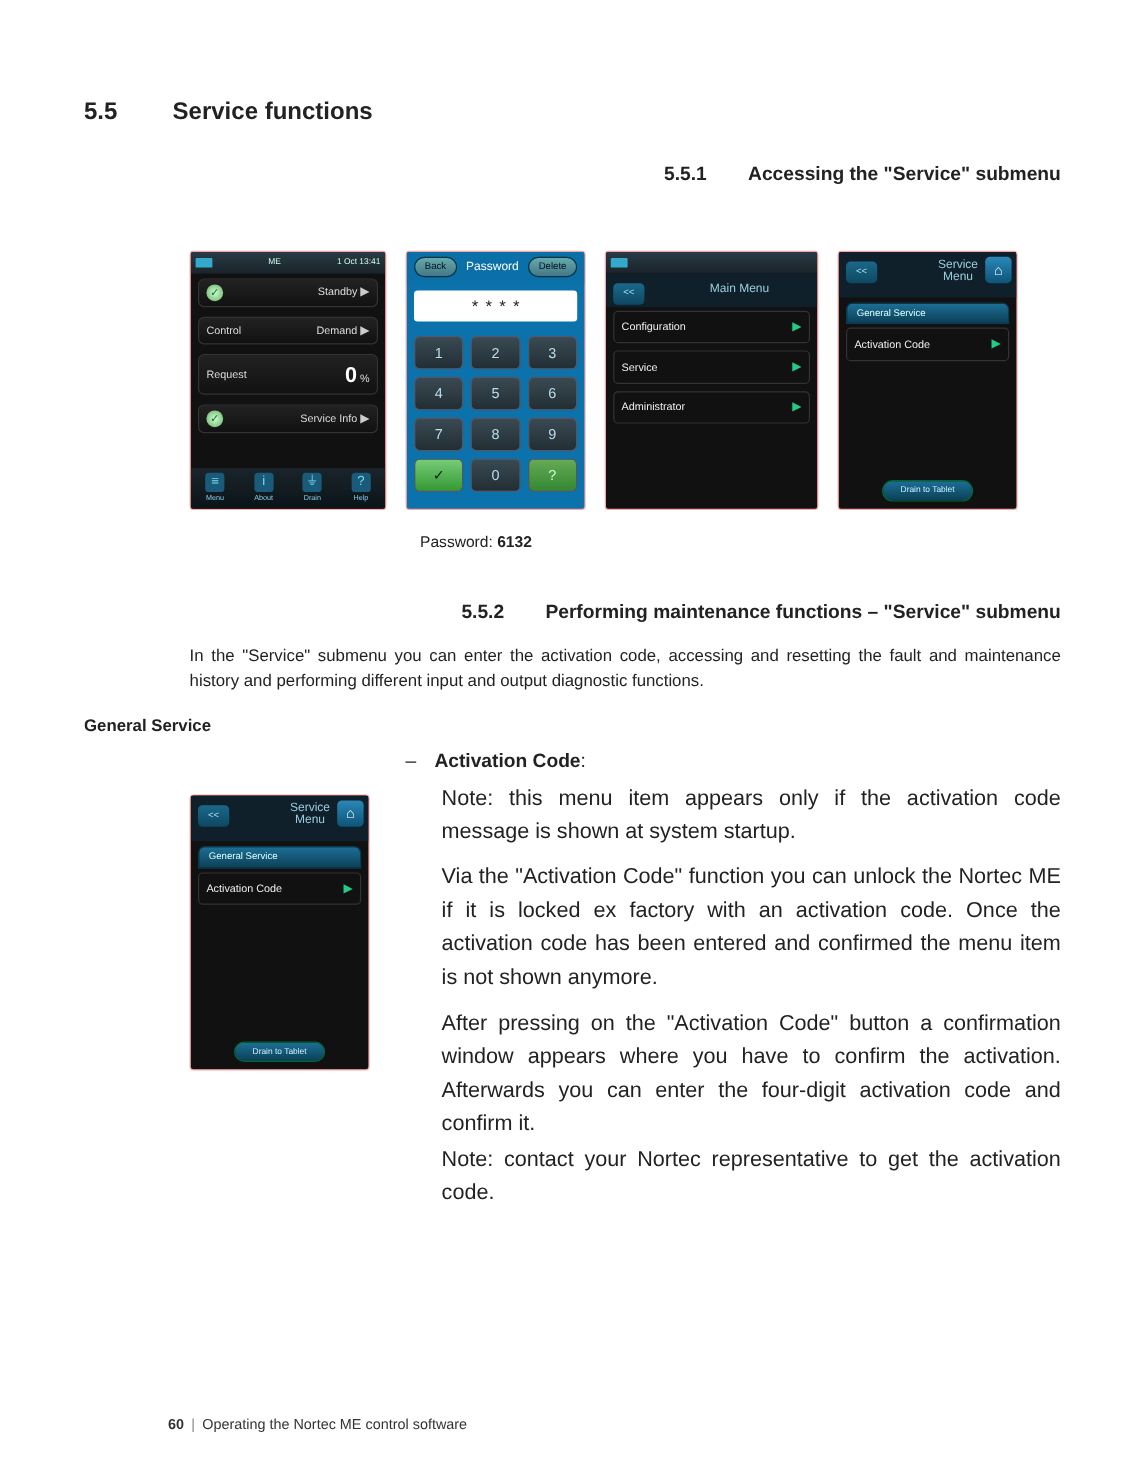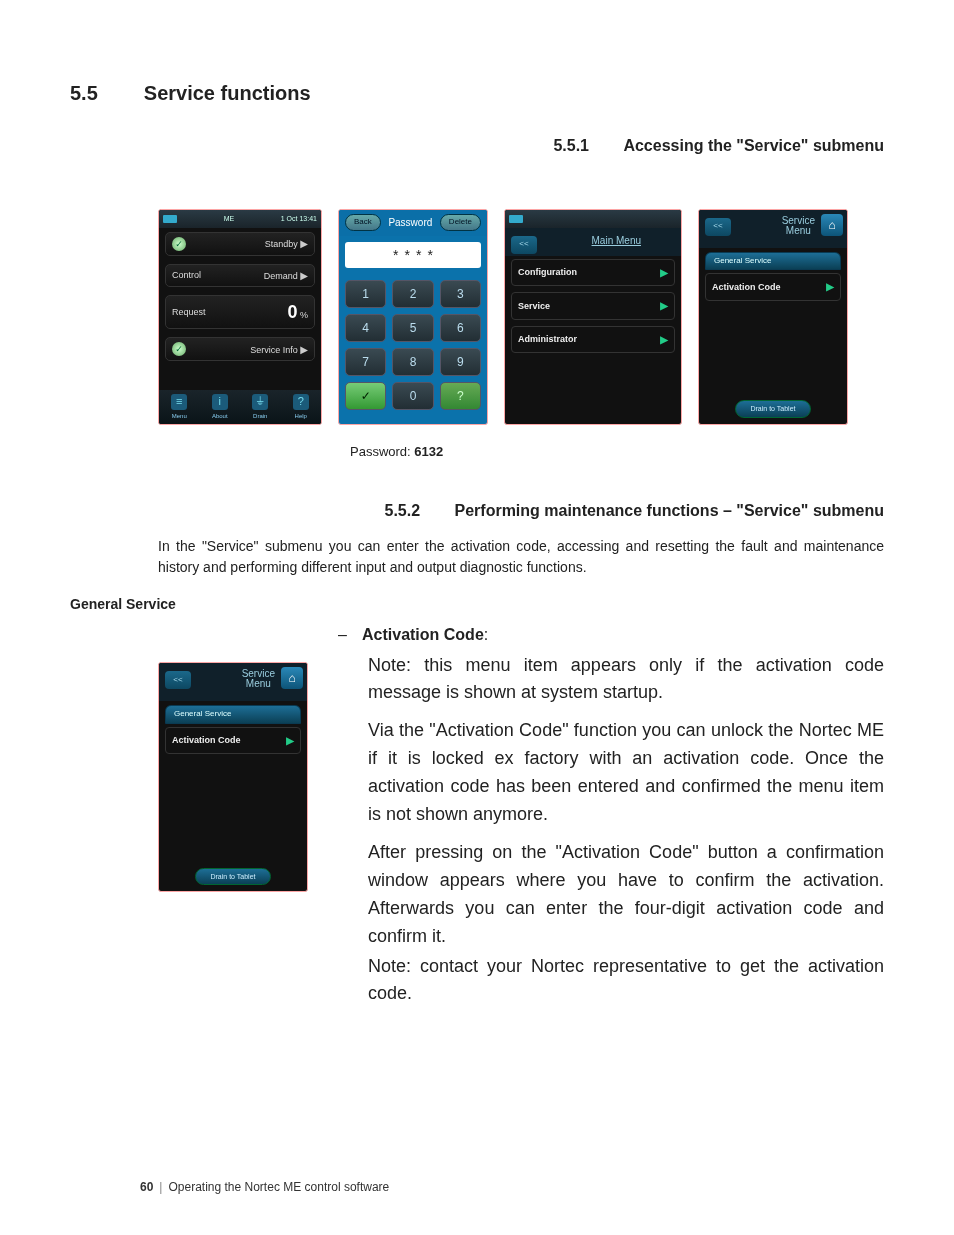--- a/index.html
+++ b/index.html
@@ -31,21 +31,21 @@
   .stars span{font-size:14px;}
   .keypad { display:grid;grid-template-columns:repeat(3,1fr);gap:6px;padding:6px;}
   .key { background:linear-gradient(#3a4a52,#222e34);border:1px solid #556;border-radius:5px;height:28px;display:flex;align-items:center;justify-content:center;color:#bde;font-size:12px;}
   .key.ok{background:linear-gradient(#7c7,#393);color:#020;}
   .key.hl{background:linear-gradient(#6a5,#383);color:#cfc;}
   .menu-head { height:38px;background:#10202a;position:relative;}
   .menu-head .bk{position:absolute;left:6px;top:8px;width:26px;height:18px;background:linear-gradient(#1b688a,#0d4862);border-radius:4px;display:flex;align-items:center;justify-content:center;color:#ade;font-size:8px;}
   .menu-head .ttl{position:absolute;right:12px;top:6px;color:#9cd;font-size:10px;text-align:center;line-height:1;}
   .menu-head .home{position:absolute;right:4px;top:4px;width:22px;height:22px;background:linear-gradient(#2a88b8,#0d5478);border-radius:4px;display:flex;align-items:center;justify-content:center;color:#fff;font-size:12px;}
   .tabhdr { background:linear-gradient(#1d6e96,#0b4056); color:#dff; font-size:8px; padding:3px 8px; border-radius:6px 6px 0 0; margin:4px 6px 0 6px; border:1px solid #0a3a52;}
-  .mitem { background:#111;color:#eee;font-size:9px;border:1px solid #333;border-radius:4px;margin:3px 6px;padding:6px 6px;display:flex;justify-content:space-between;align-items:center;font-weight:bold;}
+  .mitem { background:#111;color:#eee;font-size:9px;border:1px solid #333;border-radius:4px;margin:3px 6px;padding:6px 6px;display:flex;justify-content:space-between;align-items:center;}
   .gchev{color:#2c8;font-size:10px;}
   .btm-pill { margin-top:auto; display:flex;justify-content:center;padding:6px;}
   .btm-pill .pb{background:linear-gradient(#1d6e96,#0b4056);border-radius:10px;color:#cef;font-size:7px;padding:3px 14px;border:1px solid #063;}
   .pw-line { margin-left: 280px; font-size: 13px; margin-top: 18px; margin-bottom: 40px; }
   .body-text { font-size: 14px; line-height: 1.55; margin-bottom: 14px; text-align: justify;}
   .sub-h { font-weight: bold; font-size: 14px; margin: 16px 0 10px 0; }
   .gs-block { display: flex; gap: 30px; align-items: flex-start; }
   .bullet-row { display:flex; gap:12px; margin-bottom:6px;}
   .bullet-row .dash{min-width:12px;}
   .bullet-row .lab{font-weight:bold;}
@@ -146,21 +146,21 @@
   </div>
 
   <div class="screen s-menu">
     <div class="topbar">
           <span class="logo"></span>
           <span></span>
           <span></span>
         </div>
     <div class="menu-head" style="height:28px;">
       <span class="bk">&lt;&lt;</span>
-      <span class="ttl" style="right:40px;top:8px;text-decoration:underline;">Main Menu</span>
+      <span class="ttl" style="right:40px;top:8px;">Main Menu</span>
     </div>
     <div class="mitem">
           <span>Configuration</span>
           <span class="gchev">▶</span>
         </div>
     <div class="mitem">
           <span>Service</span>
           <span class="gchev">▶</span>
         </div>
     <div class="mitem">

